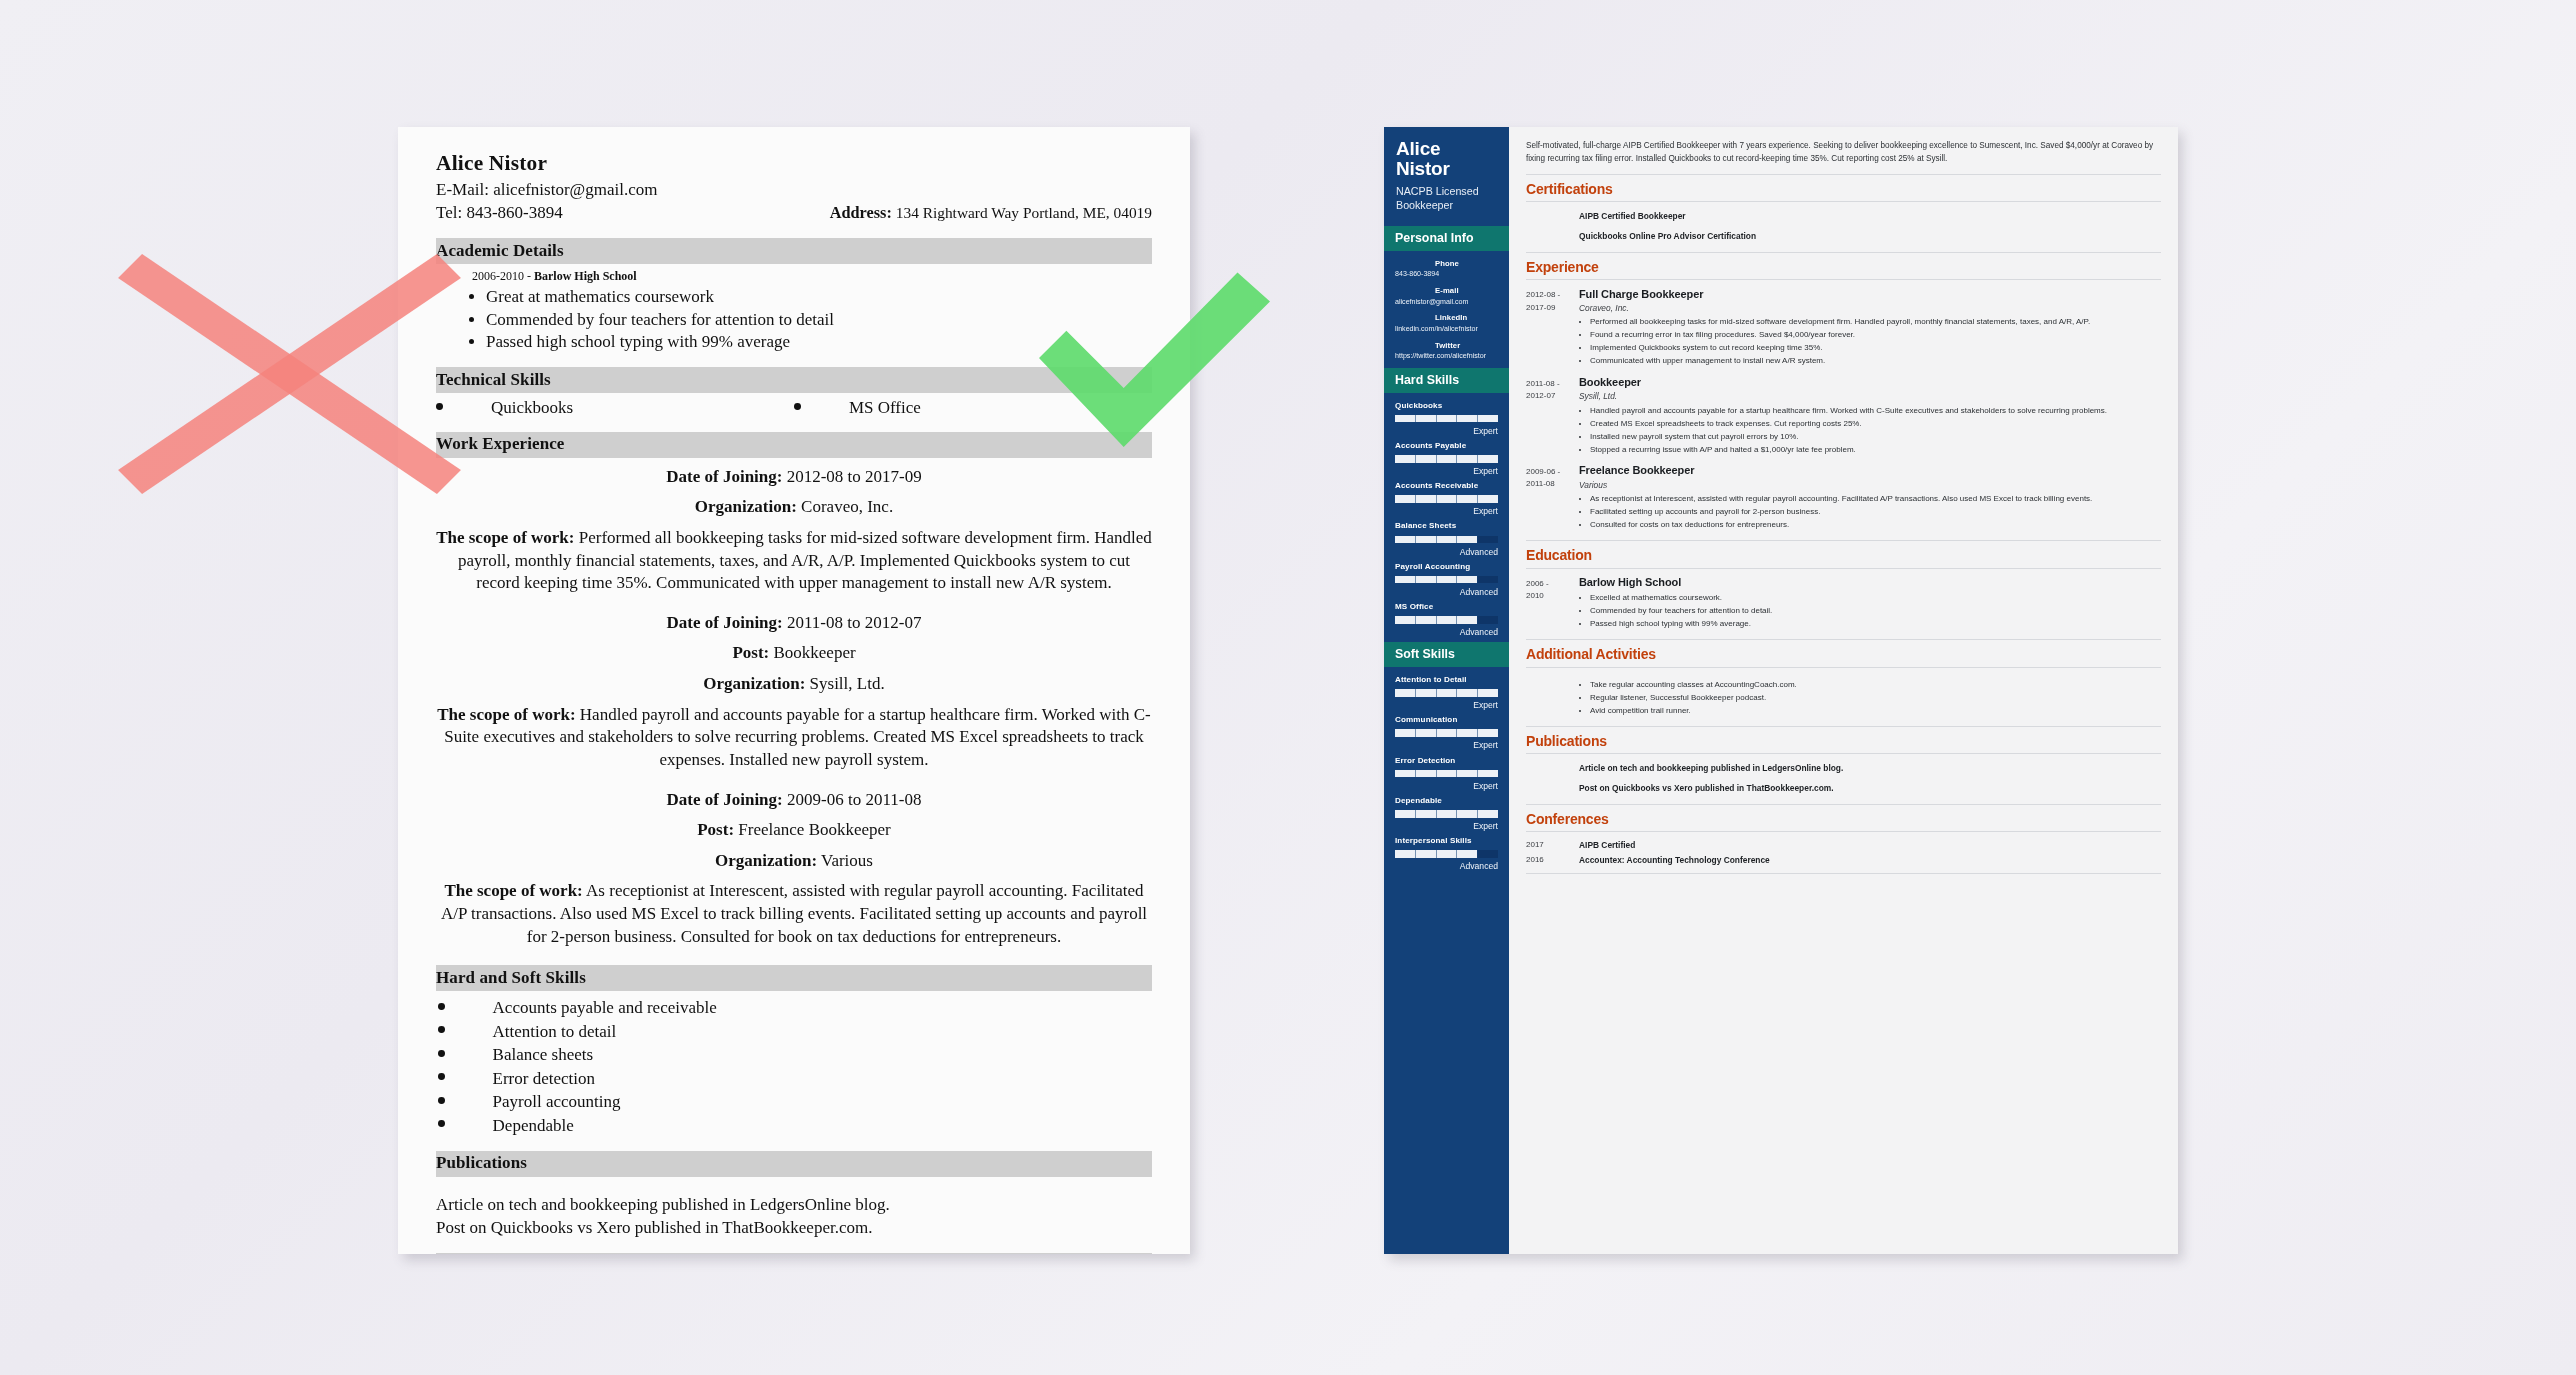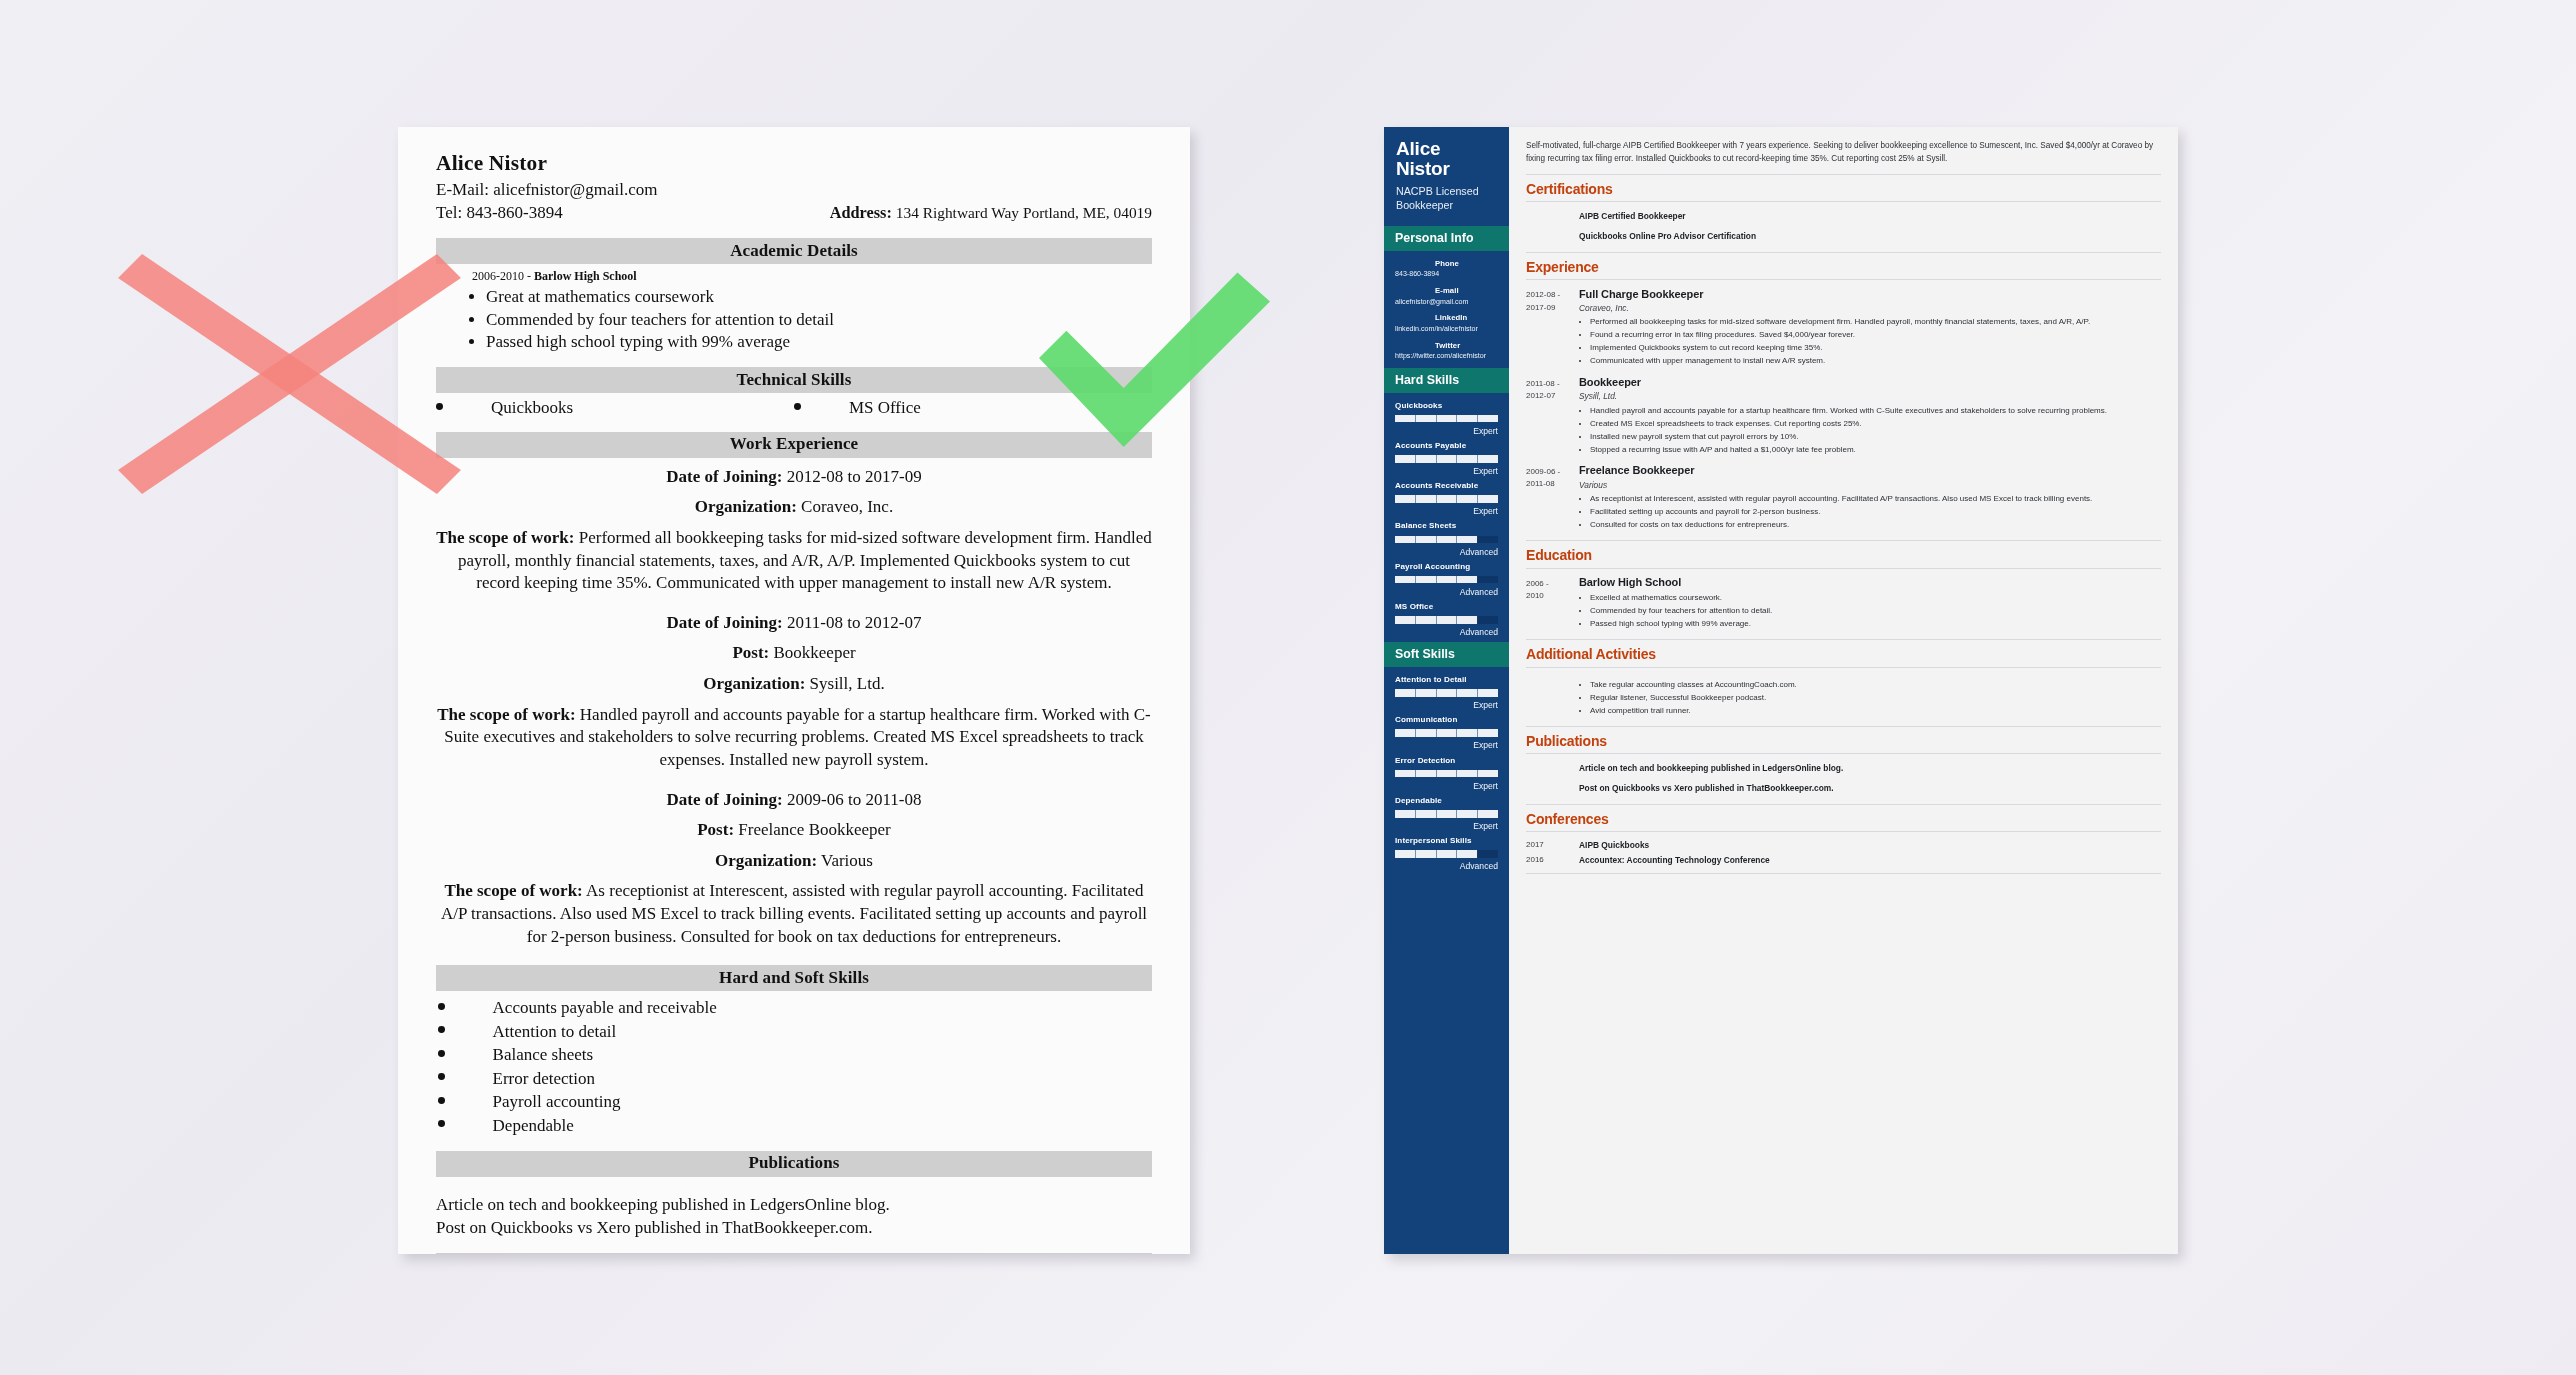--- a/index.html
+++ b/index.html
@@ -26,21 +26,20 @@
     overflow: hidden;
   }
   .dl-inner { padding: 24px 38px 8.6px 38px; }
   .dl-name { font-size: 21.4px; font-weight: bold; letter-spacing: 0.2px; margin-bottom: 3.4px; }
   .dl-line { font-size: 17px; line-height: 1.33; }
   .dl-contact-row { display: flex; justify-content: space-between; align-items: baseline; }
   .dl-addr { font-size: 15.4px; }
   .dl-addr b { font-size: 16.3px; }
   .dl-bar {
     background: #cfcfcf;
-    text-align: center;
     font-weight: bold;
     font-size: 17px;
     padding: 2.6px 0 3.4px 0;
     margin: 13.7px 0 5.1px 0;
     letter-spacing: 0.1px;
   }
   .dl-sub { font-size: 12px; font-weight: bold; margin-left: 36px; }
   .dl-sub .yr { font-weight: normal; }
   ul.dl-ul { margin: 1.7px 0 0 0; padding-left: 50px; }
   ul.dl-ul li { font-size: 17px; line-height: 1.32; }
@@ -518,21 +517,21 @@
         <div class="dr-plain">Article on tech and bookkeeping published in LedgersOnline blog.</div>
         <div class="dr-plain">Post on Quickbooks vs Xero published in ThatBookkeeper.com.</div>
       </div>
 
       <hr class="dr-hr">
       <div class="dr-h2">Conferences</div>
       <hr class="dr-h2-rule">
       <div>
         <div class="dr-conf-row">
           <div class="dr-conf-year">2017</div>
-          <div class="dr-conf-name">AIPB Quickbooks</div>
+          <div class="dr-conf-name">AIPB Certified</div>
         </div>
         <div class="dr-conf-row">
           <div class="dr-conf-year">2016</div>
           <div class="dr-conf-name">Accountex: Accounting Technology Conference</div>
         </div>
       </div>
       <hr class="dr-hr">
     </div>
   </div>
 

